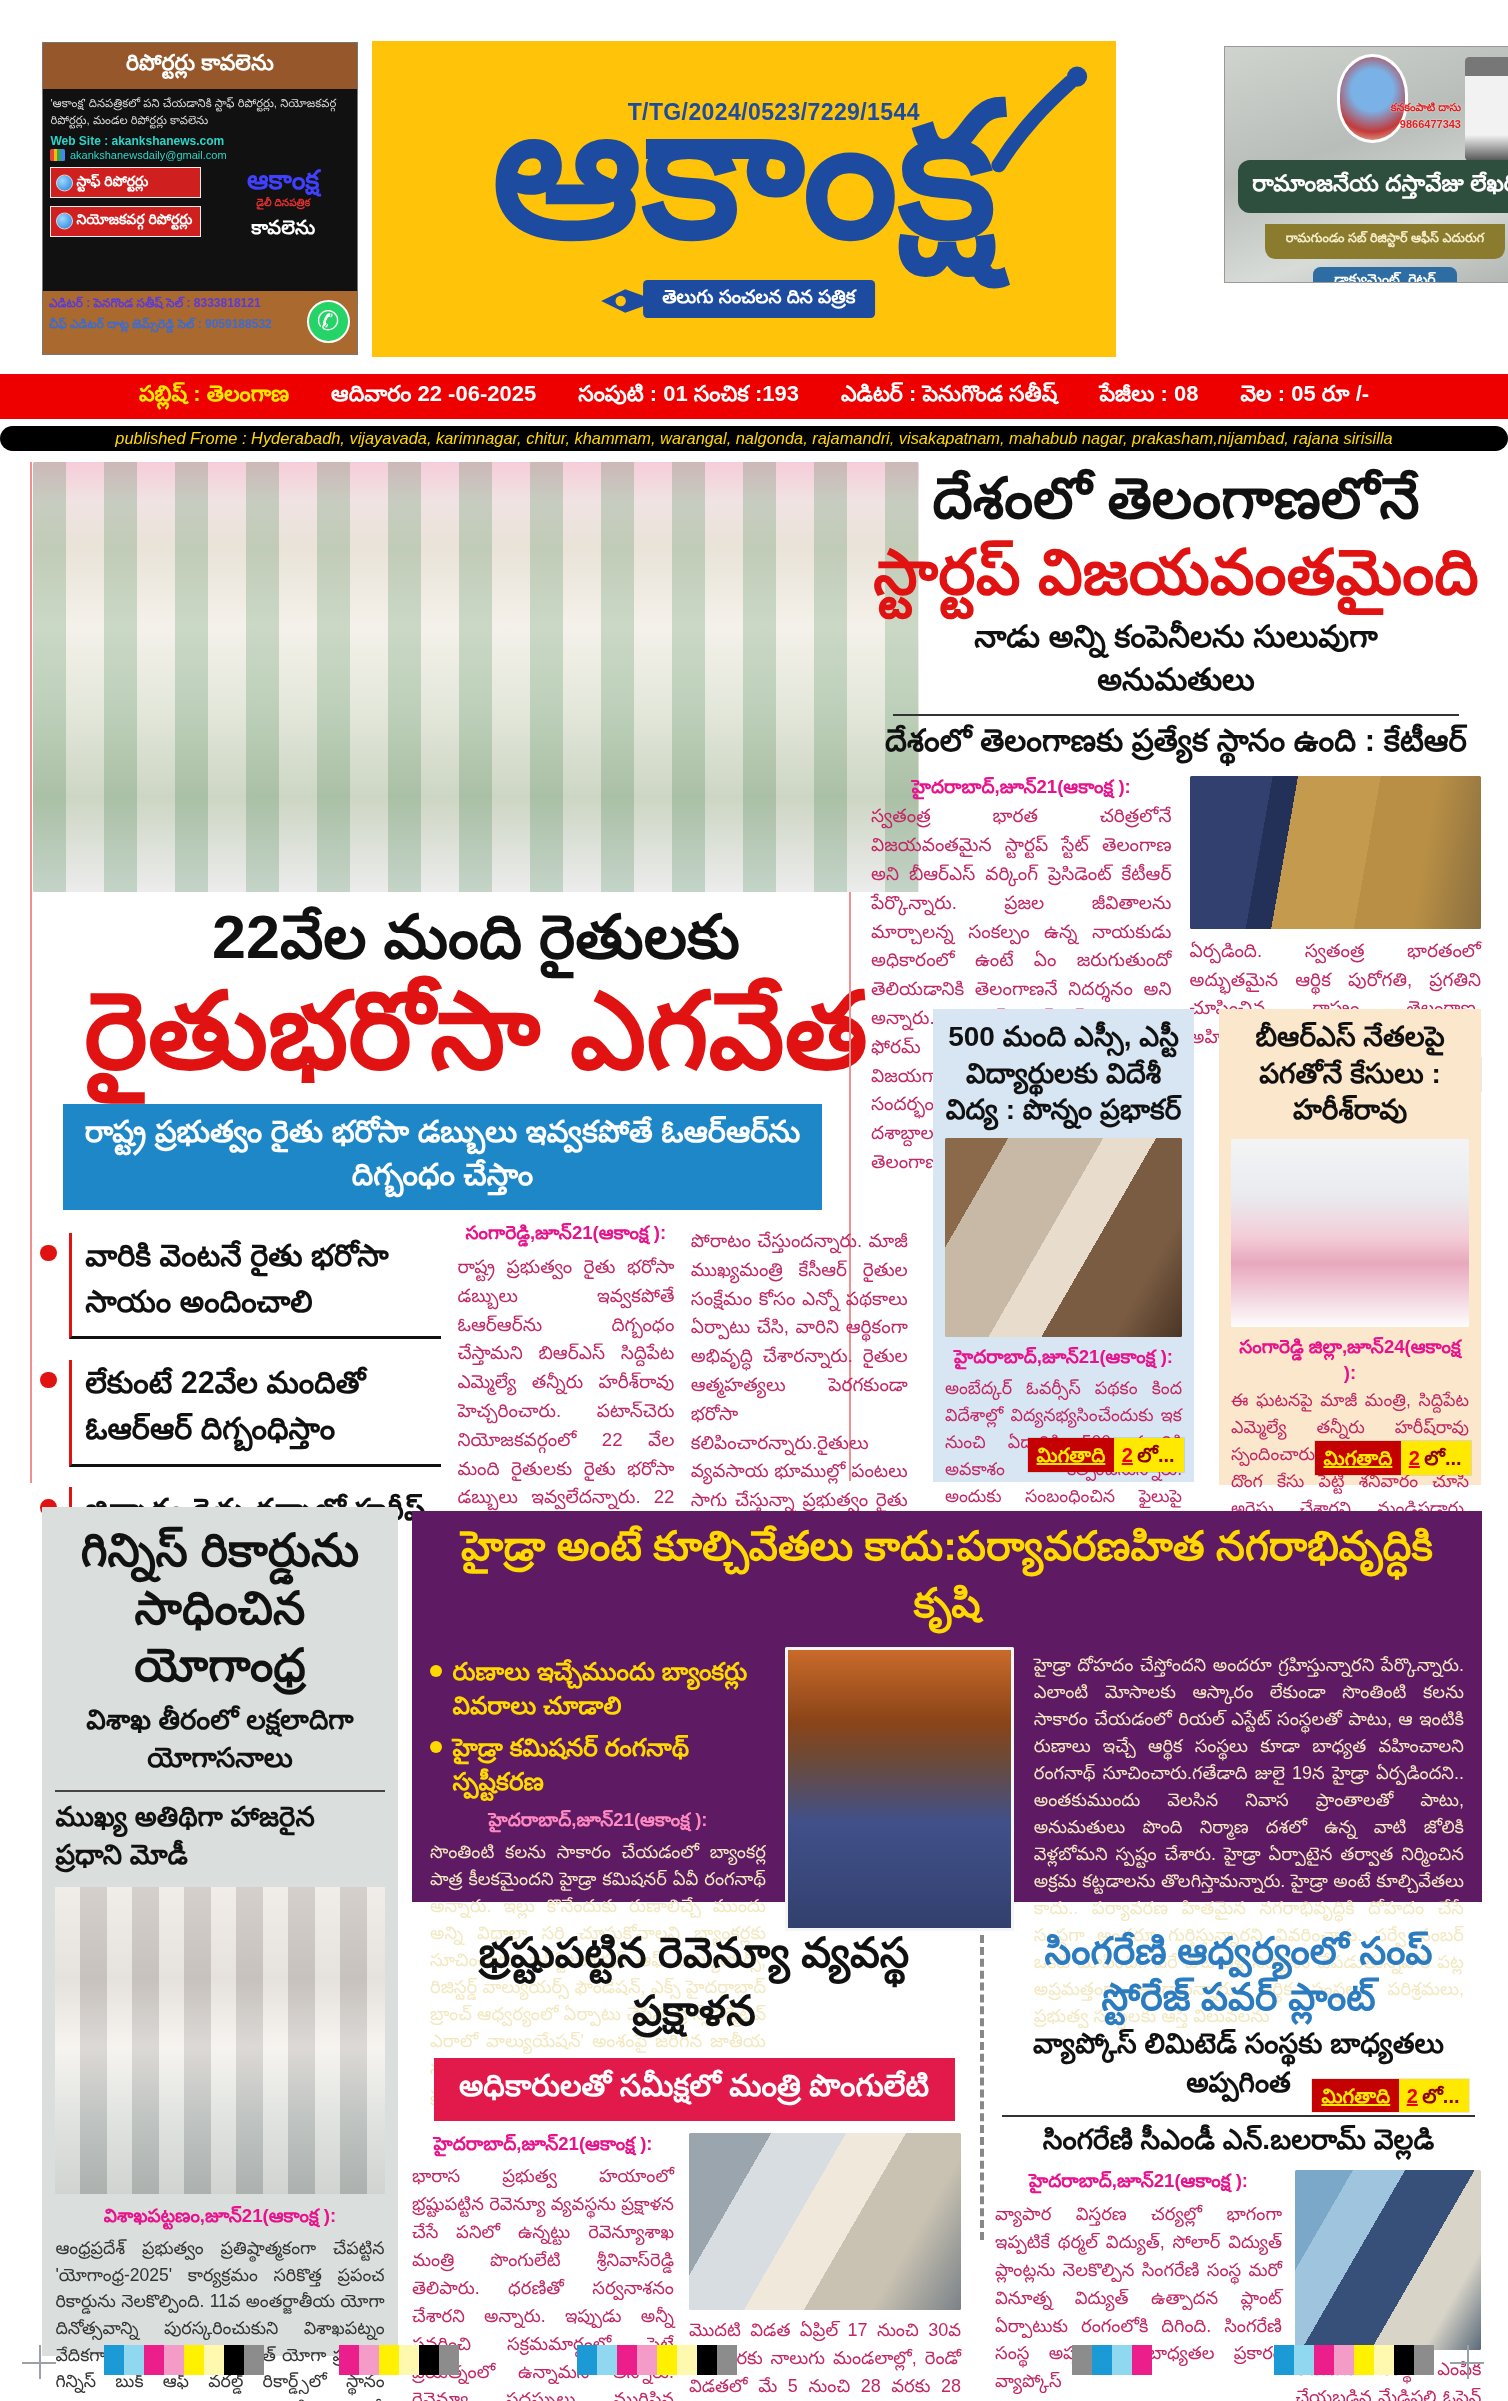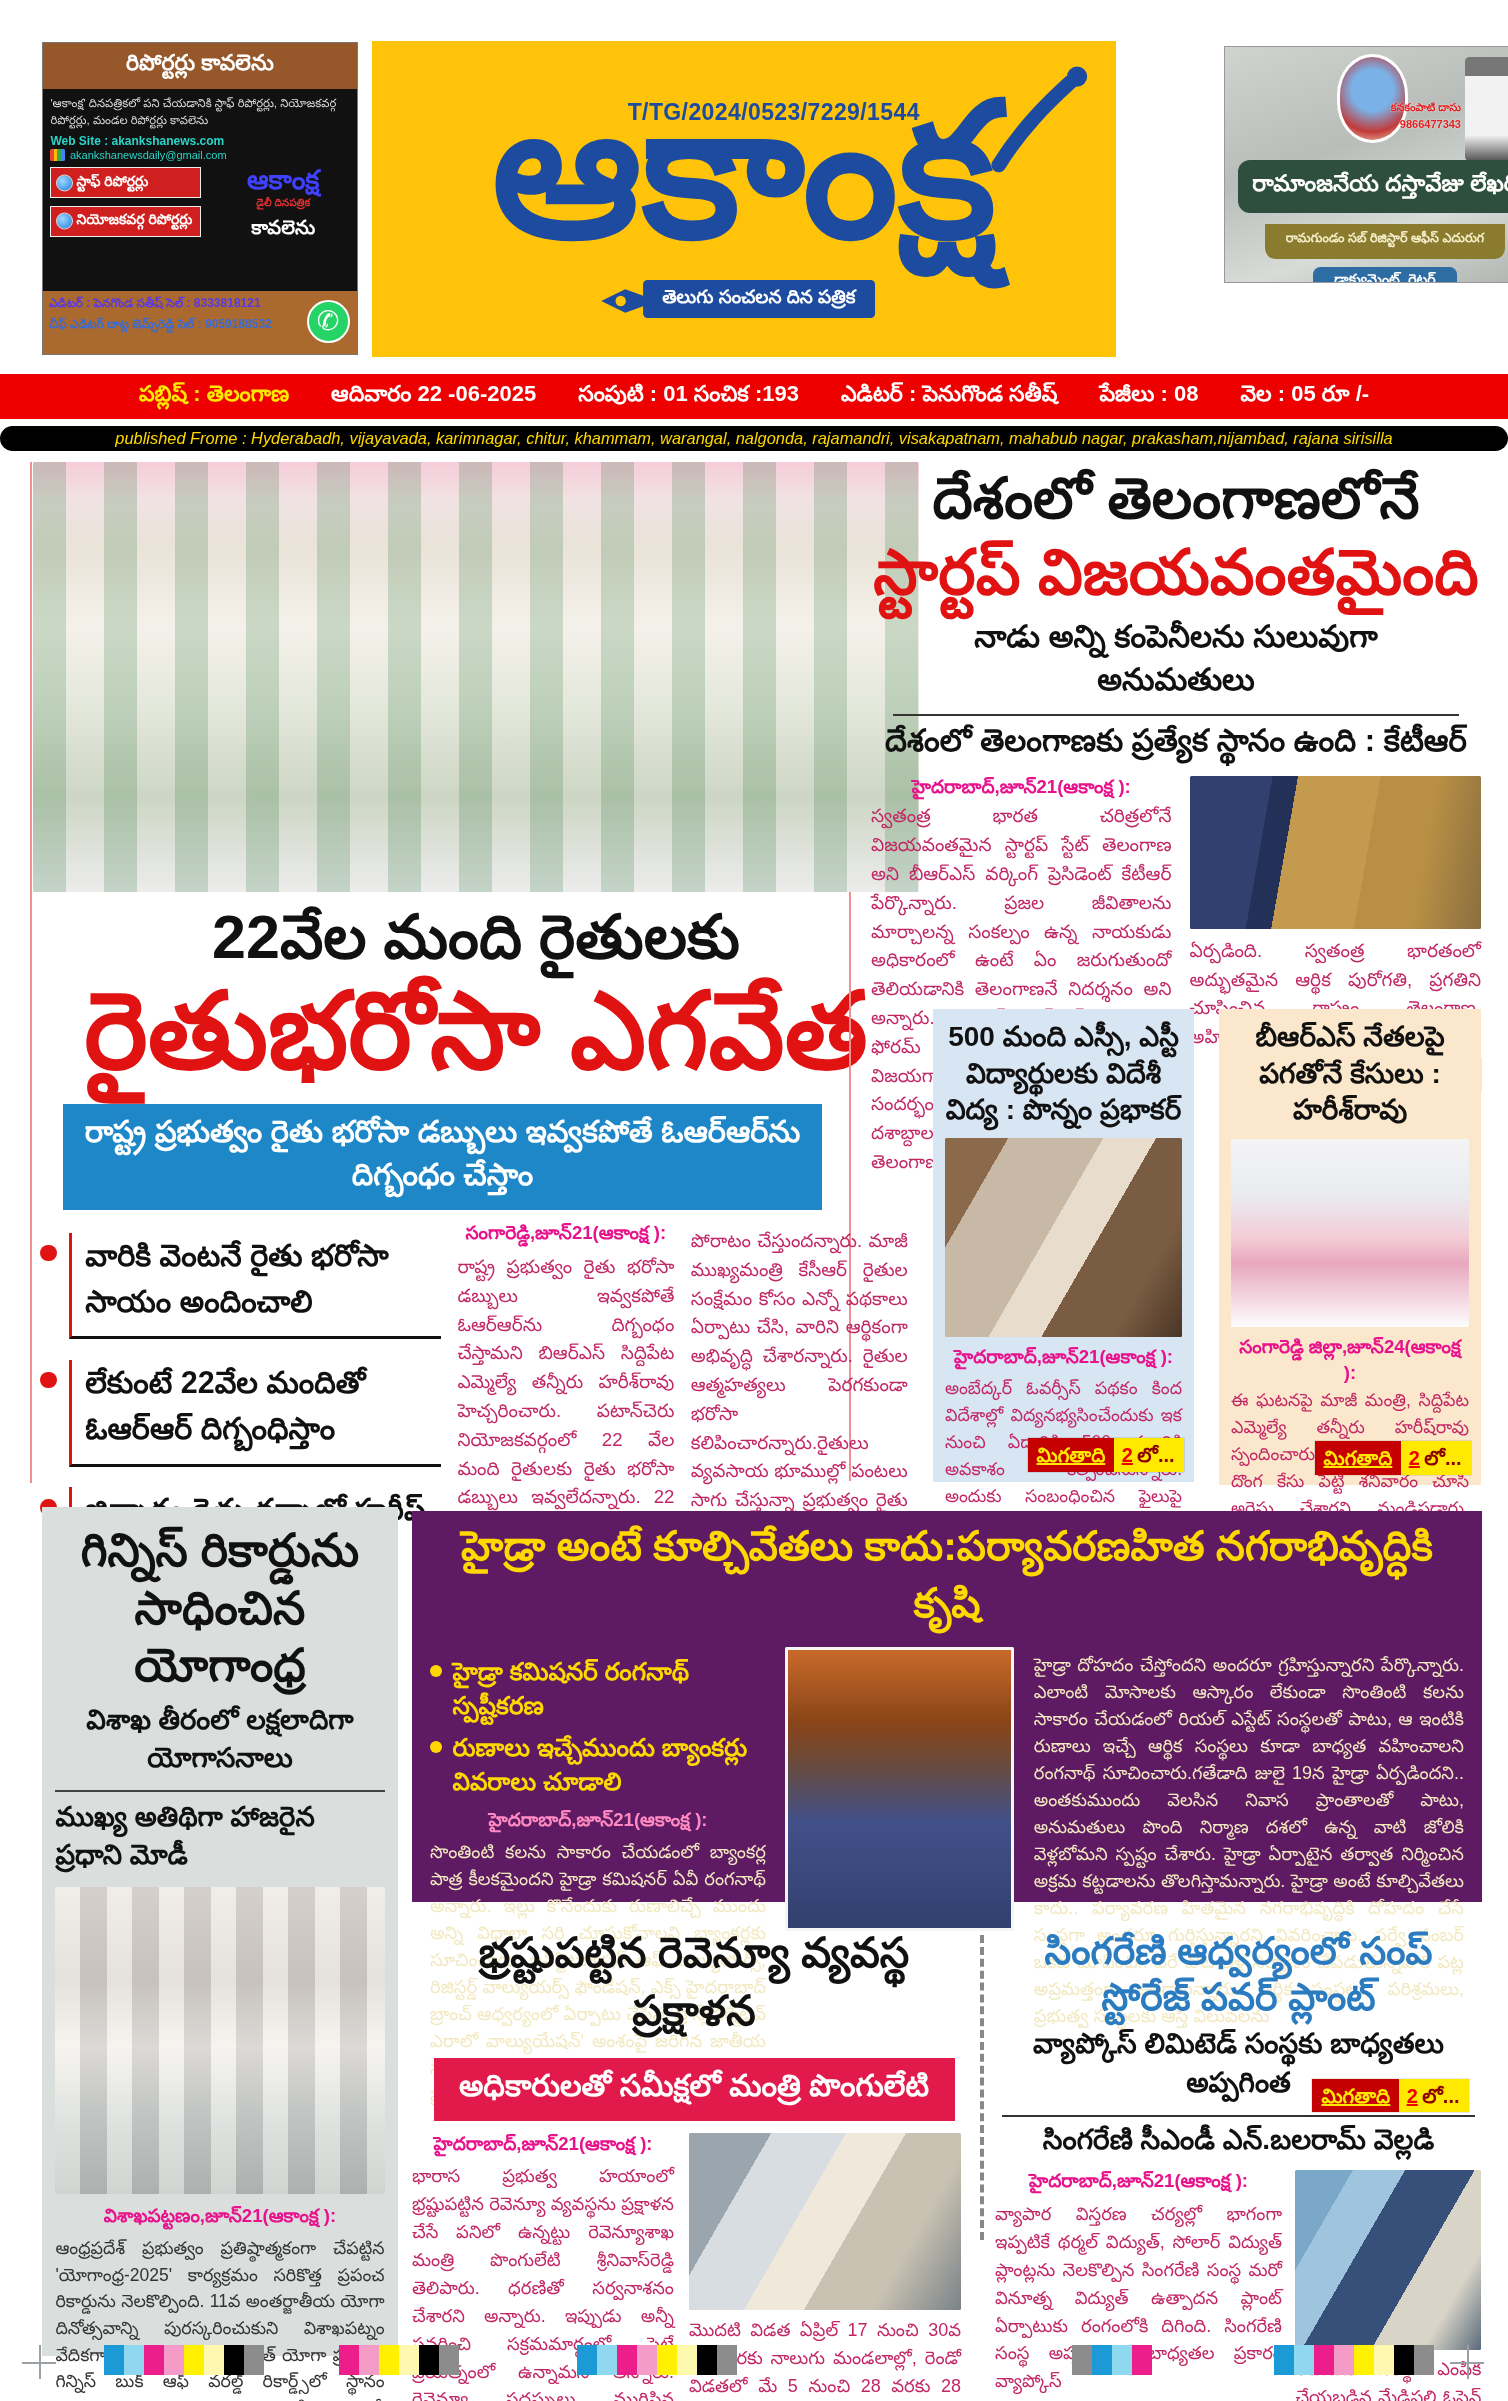--- a/index.html
+++ b/index.html
@@ -321,25 +321,25 @@
         <span class="m3">లో...</span>
     </div>
   </div>
 
   <div class="hydra">
     <div class="h-headline">హైడ్రా అంటే కూల్చివేతలు కాదు:పర్యావరణహిత నగరాభివృద్ధికి కృషి</div>
     <div class="h-grid">
       <div class="h-left">
         <div class="h-bullet">
           <span class="dot"></span>
-          <span>హైడ్రా కమిషనర్ రంగనాథ్ స్పష్టీకరణ</span>
+          <span>రుణాలు ఇచ్చేముందు బ్యాంకర్లు వివరాలు చూడాలి</span>
         </div>
         <div class="h-bullet">
           <span class="dot"></span>
-          <span>రుణాలు ఇచ్చేముందు బ్యాంకర్లు వివరాలు చూడాలి</span>
+          <span>హైడ్రా కమిషనర్ రంగనాథ్ స్పష్టీకరణ</span>
         </div>
         <div class="dateline h-date">హైదరాబాద్,జూన్21(ఆకాంక్ష ):</div>
         <div class="h-body">సొంతింటి కలను సాకారం చేయడంలో బ్యాంకర్ల పాత్ర కీలకమైందని హైడ్రా కమిషనర్ ఏవీ రంగనాథ్ అన్నారు. ఇల్లు కొనేందుకు రుణాలిచ్చే ముందు అన్ని విధాలా సరి చూసుకోవాలని బ్యాంకర్లకు సూచించారు. ఇన్‌స్టిట్యూషన్ ఆఫ్ వాల్యుయర్స్, రిజిస్టర్డ్ వాల్యుయర్స్ ఫౌండేషన్, ఎక్స్ హైదరాబాద్ బ్రాంచ్ ఆధ్వర్యంలో ఏర్పాటు చేసిన 'ట్రాన్స్‌ఫర్మేటివ్ ఎరాలో వాల్యుయేషన్' అంశంపై జరిగిన జాతీయ సదస్సులో రంగనాథ్ ముఖ్య అతిథిగా పాల్గొని ప్రసంగించారు. సుస్థిర వ్యాపారానికి</div>
       </div>
       <div class="h-photo photo"></div>
       <div class="h-right">
         <div class="h-body">హైడ్రా దోహదం చేస్తోందని అందరూ గ్రహిస్తున్నారని పేర్కొన్నారు. ఎలాంటి మోసాలకు ఆస్కారం లేకుండా సొంతింటి కలను సాకారం చేయడంలో రియల్ ఎస్టేట్ సంస్థలతో పాటు, ఆ ఇంటికి రుణాలు ఇచ్చే ఆర్థిక సంస్థలు కూడా బాధ్యత వహించాలని రంగనాథ్ సూచించారు.గతేడాది జులై 19న హైడ్రా ఏర్పడిందని.. అంతకుముందు వెలసిన నివాస ప్రాంతాలతో పాటు, అనుమతులు పొంది నిర్మాణ దశలో ఉన్న వాటి జోలికి వెళ్లబోమని స్పష్టం చేశారు. హైడ్రా ఏర్పాటైన తర్వాత నిర్మించిన అక్రమ కట్టడాలను తొలగిస్తామన్నారు. హైడ్రా అంటే కూల్చివేతలు కాదు.. పర్యావరణ హితమైన నగరాభివృద్ధికి దోహదం చేసే సంస్థగా అందరూ గుర్తిస్తున్నారని వివరించారు. సర్వే నంబర్ ఒకటి చూపించి.. వేరే చోట ఇళ్ల నిర్మాణం చేపడుతున్నవారి పట్ల అప్రమత్తంగా ఉండాలన్నారు. ఆర్థిక సంస్థలు, పరిశ్రమలు, ప్రభుత్వ సంస్థలకు ఆస్తి విలువలను</div>
         <div class="more h-more">
           <span class="m1">మిగతాది</span>
             <span class="m2">2</span>

